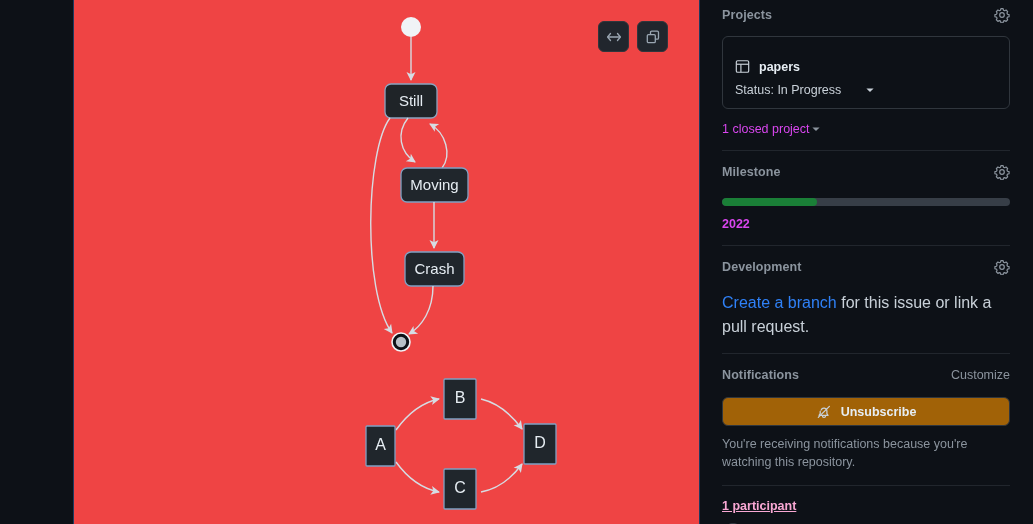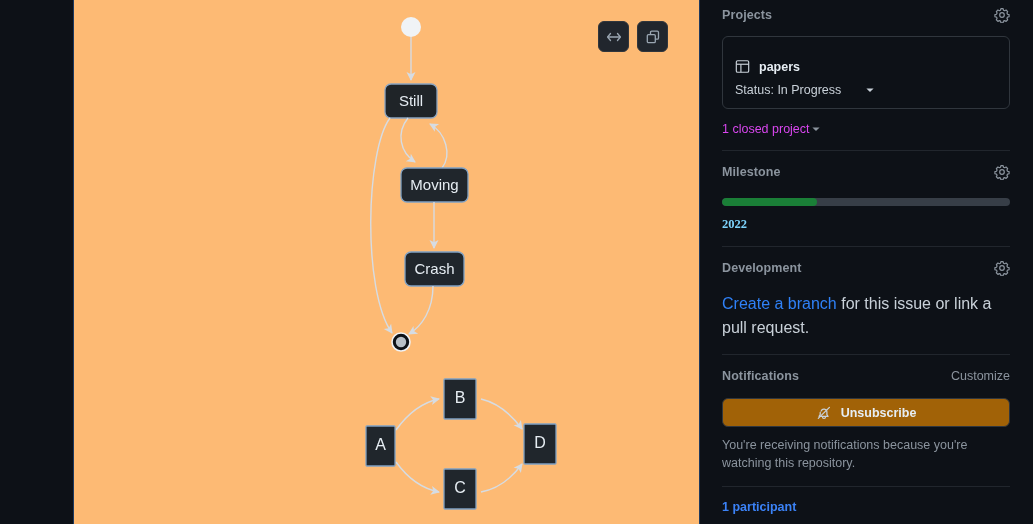--- a/index.html
+++ b/index.html
@@ -22,21 +22,21 @@
     background: #0d1117;
     border-right: 1px solid #1f3a5f;
     flex: 0 0 74px;
   }
 
   
   .content-col {
     position: relative;
     width: 626px; height: 524px;
     flex: 0 0 626px;
-    background: #fdba74;
+    background: #ef4444;
     border-right: 1px solid #1f3a5f;
   }
 
   .diagram-block { position: relative; }
   #diagram-1 { height: 368px; }
   #diagram-2 { height: 156px; }
 
   .diagram-toolbar {
     position: absolute;
     display: flex;
@@ -140,22 +140,21 @@
   }
   .progress-fill {
     height: 100%;
     background: #1a7f37;
     border-radius: 6px;
   }
   .milestone-name {
     margin-top: 11px;
     font-size: 12.5px;
     font-weight: bold;
-    color: #7dd3fc;
-    font-family: Liberation Serif, serif;
+    color: #d946ef;
   }
 
   .dev-text {
     margin-top: 9px;
     font-size: 16px;
     line-height: 1.5;
     color: #c9d1d9;
   }
   .link { color: #2f81f7; cursor: pointer; }
 
@@ -176,21 +175,22 @@
     margin-top: 9px;
     font-size: 12.5px;
     line-height: 1.45;
     color: #8b949e;
   }
 
   .participants-title {
     margin-top: 13px;
     font-size: 12.5px;
     font-weight: bold;
-    color: #3b82f6;
+    color: #f9a8d4;
+    text-decoration: underline;
   }
   .avatar-row { margin-top: 10px; display: flex; }
   .avatar {
     width: 22px; height: 22px; border-radius: 50%;
     background: #9aa3ab;
     border: 1px solid #30363d;
     overflow: hidden;
     position: relative;
     cursor: pointer;
   }

